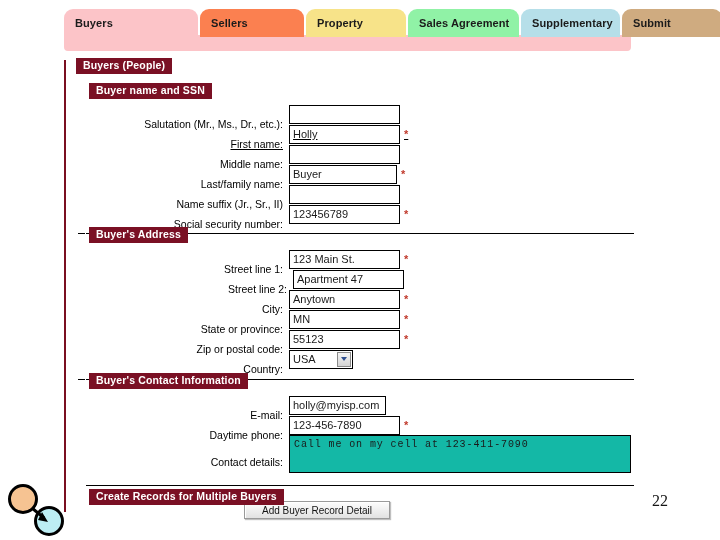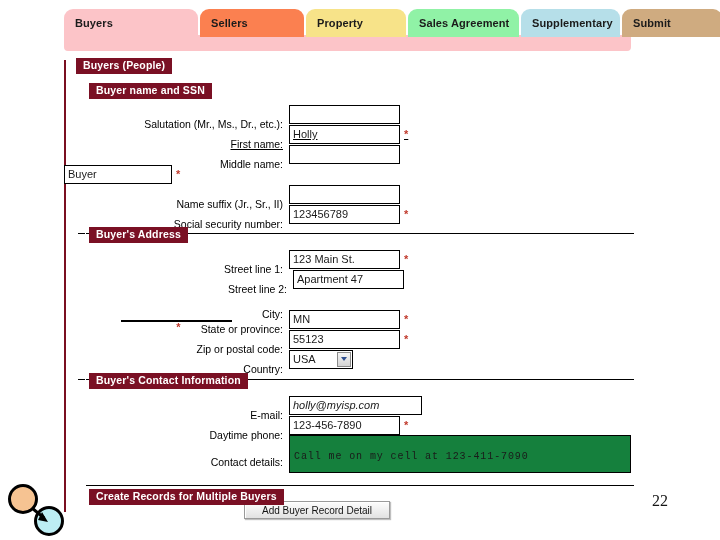--- a/index.html
+++ b/index.html
@@ -176,26 +176,26 @@
     width: 0; height: 0;
     border-left: 3px solid transparent;
     border-right: 3px solid transparent;
     border-top: 4px solid #2f4f8f;
   }
 
   
   .ta {
     box-sizing: border-box;
     border: 1px solid #000000;
-    background: #15803d;
+    background: #14b8a6;
     font-family: "Liberation Mono", monospace;
     font-size: 10px;
     letter-spacing: 0.9px;
     color: #1a1a1a;
-    padding: 15px 4px;
+    padding: 3px 4px;
     overflow: hidden;
     white-space: pre-wrap;
   }
 
   
   .pushbtn {
     position: absolute;
     box-sizing: border-box;
     height: 18px;
     background: linear-gradient(#fdfdfd, #e2e2e2);
@@ -269,20 +269,21 @@
     <div class="fld" style="width:111px;">Holly</div>
     <div class="req">*</div>
   </div>
 
   <div class="row" style="left:0px; top:93px;">
     <div class="lbl" style="width:219px;">Middle name:</div>
     <div class="fld" style="width:111px;"></div>
   </div>
 
   <div class="row" style="left:0px; top:113px;">
+    <div class="lbl" style="width:219px;">Last/family name:</div>
     <div class="fld" style="width:108px;">Buyer</div>
     <div class="req">*</div>
   </div>
 
   <div class="row" style="left:0px; top:133px;">
     <div class="lbl" style="width:219px;">Name suffix (Jr., Sr., II)</div>
     <div class="fld" style="width:111px;"></div>
   </div>
 
   <div class="row" style="left:0px; top:153px;">
@@ -299,21 +300,21 @@
     <div class="lbl" style="width:219px;">Street line 1:</div>
     <div class="fld" style="width:111px;">123 Main St.</div>
     <div class="req">*</div>
   </div>
 
   <div class="row" style="left:4px; top:218px;">
     <div class="lbl" style="width:219px;">Street line 2:</div>
     <div class="fld" style="width:111px;">Apartment 47</div>
   </div>
 
-  <div class="row" style="left:0px; top:238px;flex-direction:column;">
+  <div class="row" style="left:0px; top:238px;">
     <div class="lbl" style="width:219px;">City:</div>
     <div class="fld" style="width:111px;">Anytown</div>
     <div class="req">*</div>
   </div>
 
   <div class="row" style="left:0px; top:258px;">
     <div class="lbl" style="width:219px;">State or province:</div>
     <div class="fld" style="width:111px;">MN</div>
     <div class="req">*</div>
   </div>
@@ -333,21 +334,21 @@
         </span>
     </div>
   </div>
 
   <div class="grouprule" style="top:328px; width:548px;"></div>
   <div class="tick" style="left:14px; top:328px;"></div>
   <div class="legend" style="left:25px; top:322px;">Buyer's Contact Information</div>
 
   <div class="row" style="left:0px; top:344px;">
     <div class="lbl" style="width:219px;">E-mail:</div>
-    <div class="fld" style="width:133px;font-style:italic;">holly@myisp.com</div>
+    <div class="fld" style="width:97px;">holly@myisp.com</div>
   </div>
 
   <div class="row" style="left:0px; top:364px;">
     <div class="lbl" style="width:219px;">Daytime phone:</div>
     <div class="fld" style="width:111px;">123-456-7890</div>
     <div class="req">*</div>
   </div>
 
   <div class="row" style="left:0px; top:384px; height:38px; align-items:flex-start;">
     <div class="lbl" style="width:219px; padding-top:2px;">Contact details:</div>

